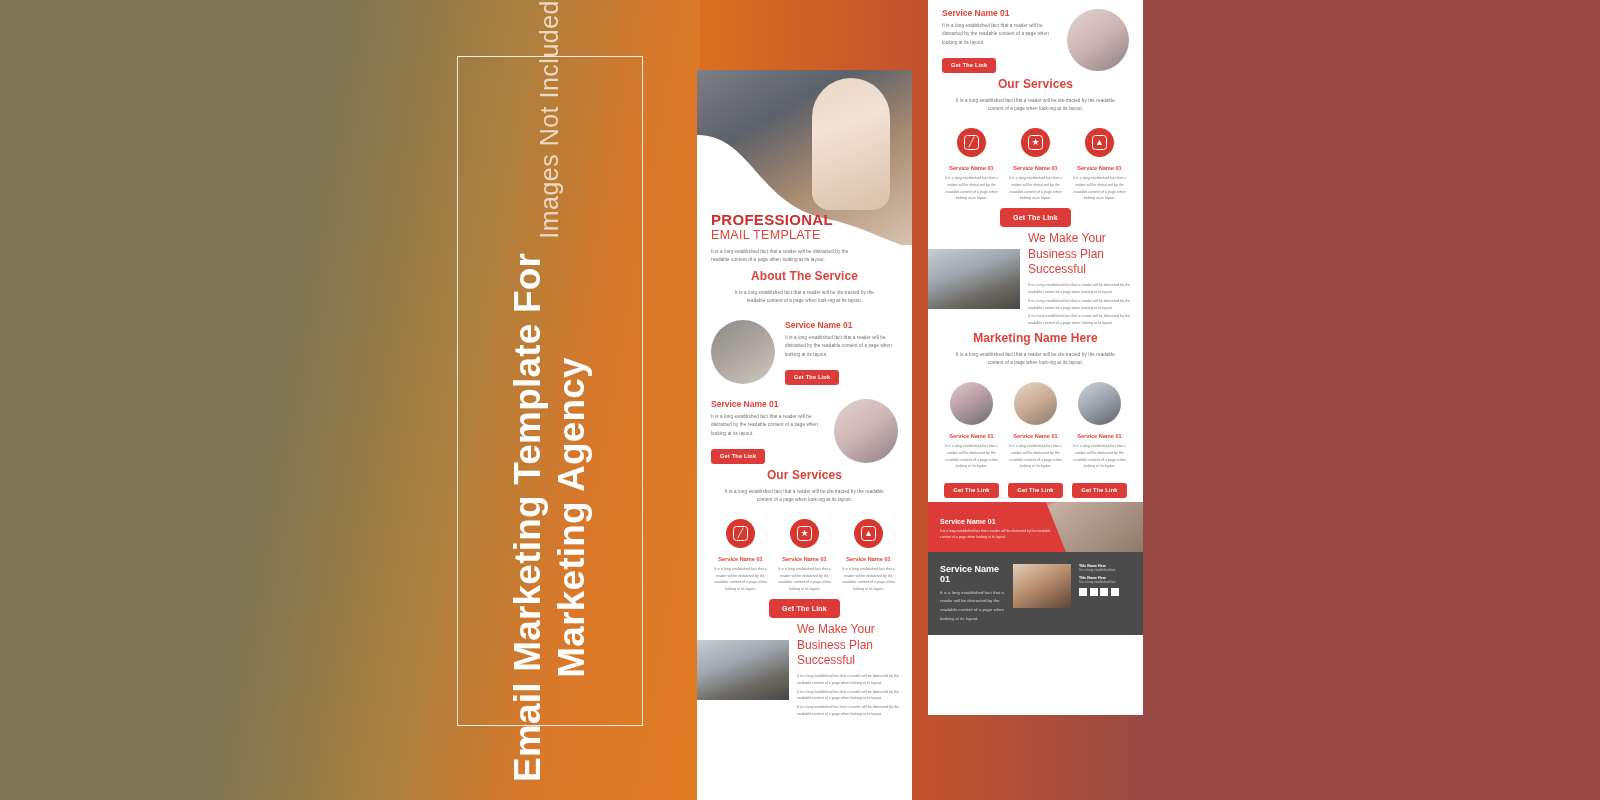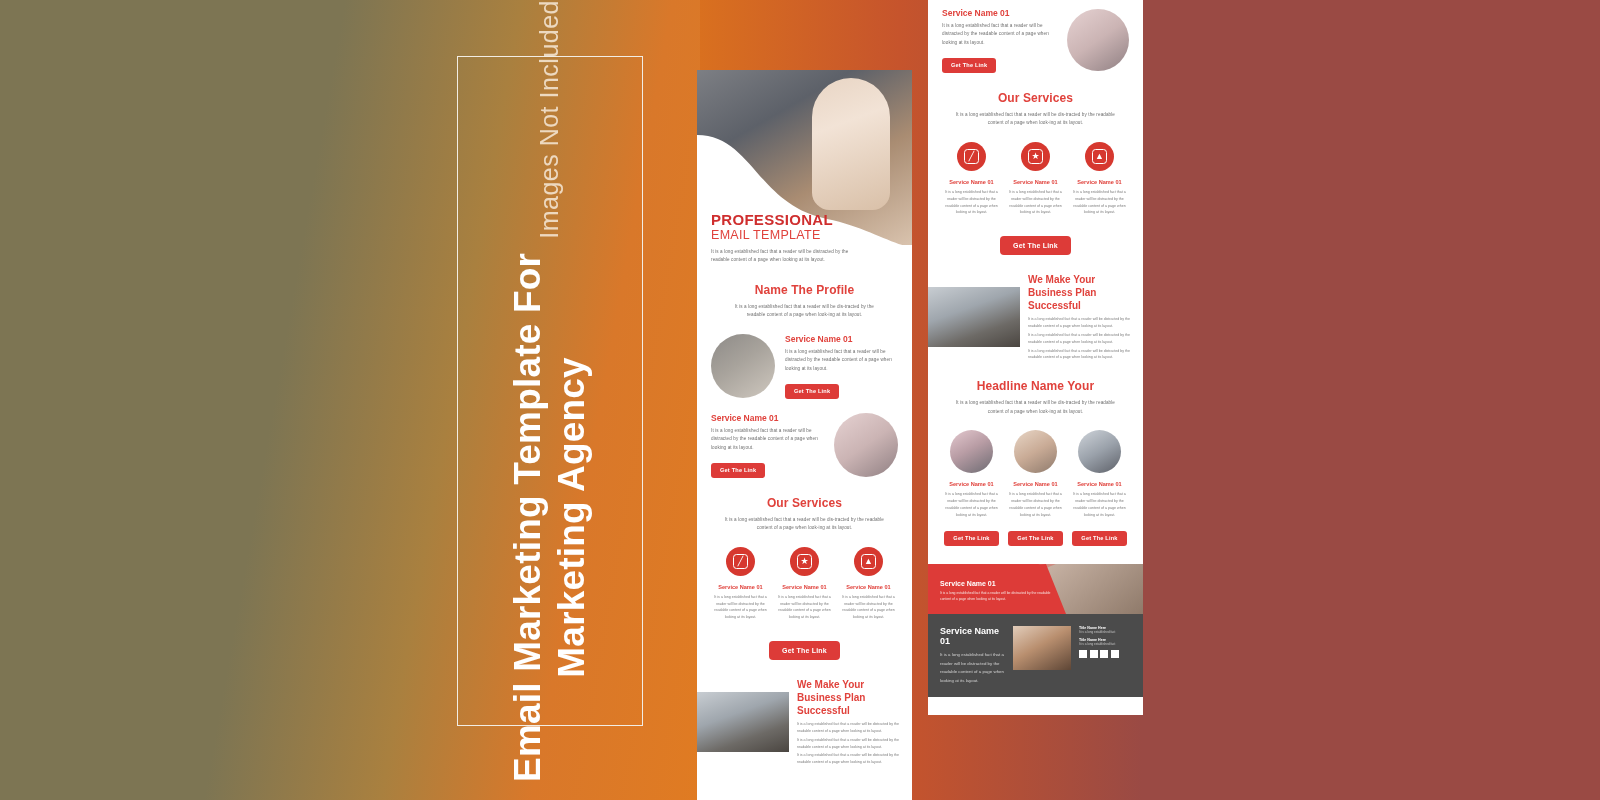--- a/index.html
+++ b/index.html
@@ -120,21 +120,21 @@
     display:flex; align-items:center; justify-content:center;
     color:#fff; font-size:9px; line-height:1;
   }
   .svc-grid { display:flex; justify-content:space-between; gap:5px; }
   .svc-col  { flex:1; }
 
   .biz-img {
     width:92px; height:60px; flex:none;
     background:linear-gradient(160deg,#c8cdd2 0%,#9fa6ad 38%,#6d6a66 70%,#4a4540 100%);
   }
-  .biz-title { color:#e0423c; font-size:10px; font-weight:bold; line-height:1.3; }
+  .biz-title { color:#e0423c; font-size:12px; font-weight:normal; line-height:1.3; }
 
   
   .banner {
     position:relative; height:50px; width:100%; overflow:hidden;
     background:linear-gradient(140deg,#e8dcd4 0%,#cbb6a8 40%,#8f7a6a 100%);
   }
   .banner-shape {
     position:absolute; left:0; top:0; width:100%; height:100%;
   }
   .banner-txt { position:absolute; left:12px; top:16px; z-index:3; }
@@ -151,21 +151,21 @@
   }
   .footer-side { flex:none; width:52px; }
   .ft-title { color:#ffffff; font-size:3.6px; font-weight:bold; }
   .ft-sub { color:#c2c2c2; font-size:3.1px; margin-bottom:4px; }
   .socials { display:flex; gap:2.5px; margin-top:4px; }
   .soc { width:8px; height:8px; background:#ffffff; }
 
   .mb2{margin-bottom:2px} .mb4{margin-bottom:4px} .mb6{margin-bottom:6px}
   .mb8{margin-bottom:8px} .mb14{margin-bottom:14px}
   .mt6{margin-top:6px} .mt8{margin-top:8px}
-  .mt14{margin-top:14px} .mt18{margin-top:18px}
+  .mt14{margin-top:14px} .mt18{margin-top:4px}
 </style>
 </head>
 <body>
 
 <div class="bg-left"></div>
 <div class="bg-mid"></div>
 <div class="bg-right"></div>
 
 <div class="title-panel">
   <div class="title-rot">
@@ -187,21 +187,21 @@
     </svg>
   </div>
 
   <div class="sec" style="margin-top:-34px; position:relative; z-index:5;">
     <div class="kicker">PROFESSIONAL</div>
     <div class="kicker2">EMAIL TEMPLATE</div>
     <div class="body-sm" style="max-width:150px;">It is a long established fact that a reader will be distracted by the readable content of a page when looking at its layout.</div>
   </div>
 
   <div class="sec mt18">
-    <div class="h2">Name The Profile</div>
+    <div class="h2">About The Service</div>
     <div class="body-sm center mt6" style="padding:0 14px;">It is a long established fact that a reader will be dis-tracted by the readable content of a page when look-ing at its layout.</div>
   </div>
 
   <div class="sec row mt14">
     <div class="circ-img img-desk" style="width:64px;height:64px;"></div>
     <div style="flex:1;">
       <div class="svc-name mb4">Service Name 01</div>
       <div class="body-sm mb6">It is a long established fact that a reader will be distracted by the readable content of a page when looking at its layout.</div>
       <button class="btn">Get The Link</button>
     </div>
@@ -308,21 +308,21 @@
     <div class="biz-img"></div>
     <div style="flex:1;">
       <div class="biz-title mb4">We Make Your Business Plan Successful</div>
       <div class="body-xs mb2">It is a long established fact that a reader will be distracted by the readable content of a page when looking at its layout.</div>
       <div class="body-xs mb2">It is a long established fact that a reader will be distracted by the readable content of a page when looking at its layout.</div>
       <div class="body-xs">It is a long established fact that a reader will be distracted by the readable content of a page when looking at its layout.</div>
     </div>
   </div>
 
   <div class="sec mt18">
-    <div class="h2">Headline Name Your</div>
+    <div class="h2">Marketing Name Here</div>
     <div class="body-sm center mt6 mb14" style="padding:0 12px;">It is a long established fact that a reader will be dis-tracted by the readable content of a page when look-ing at its layout.</div>
 
     <div class="svc-grid">
       <div class="svc-col center">
         <div class="circ-img img-p1" style="width:43px;height:43px;margin:0 auto;"></div>
         <div class="svc-name-sm mt8 mb4">Service Name 01</div>
         <div class="body-xs center mb8">It is a long established fact that a reader will be distracted by the readable content of a page when looking at its layout.</div>
         <button class="btn">Get The Link</button>
       </div>
       <div class="svc-col center">

